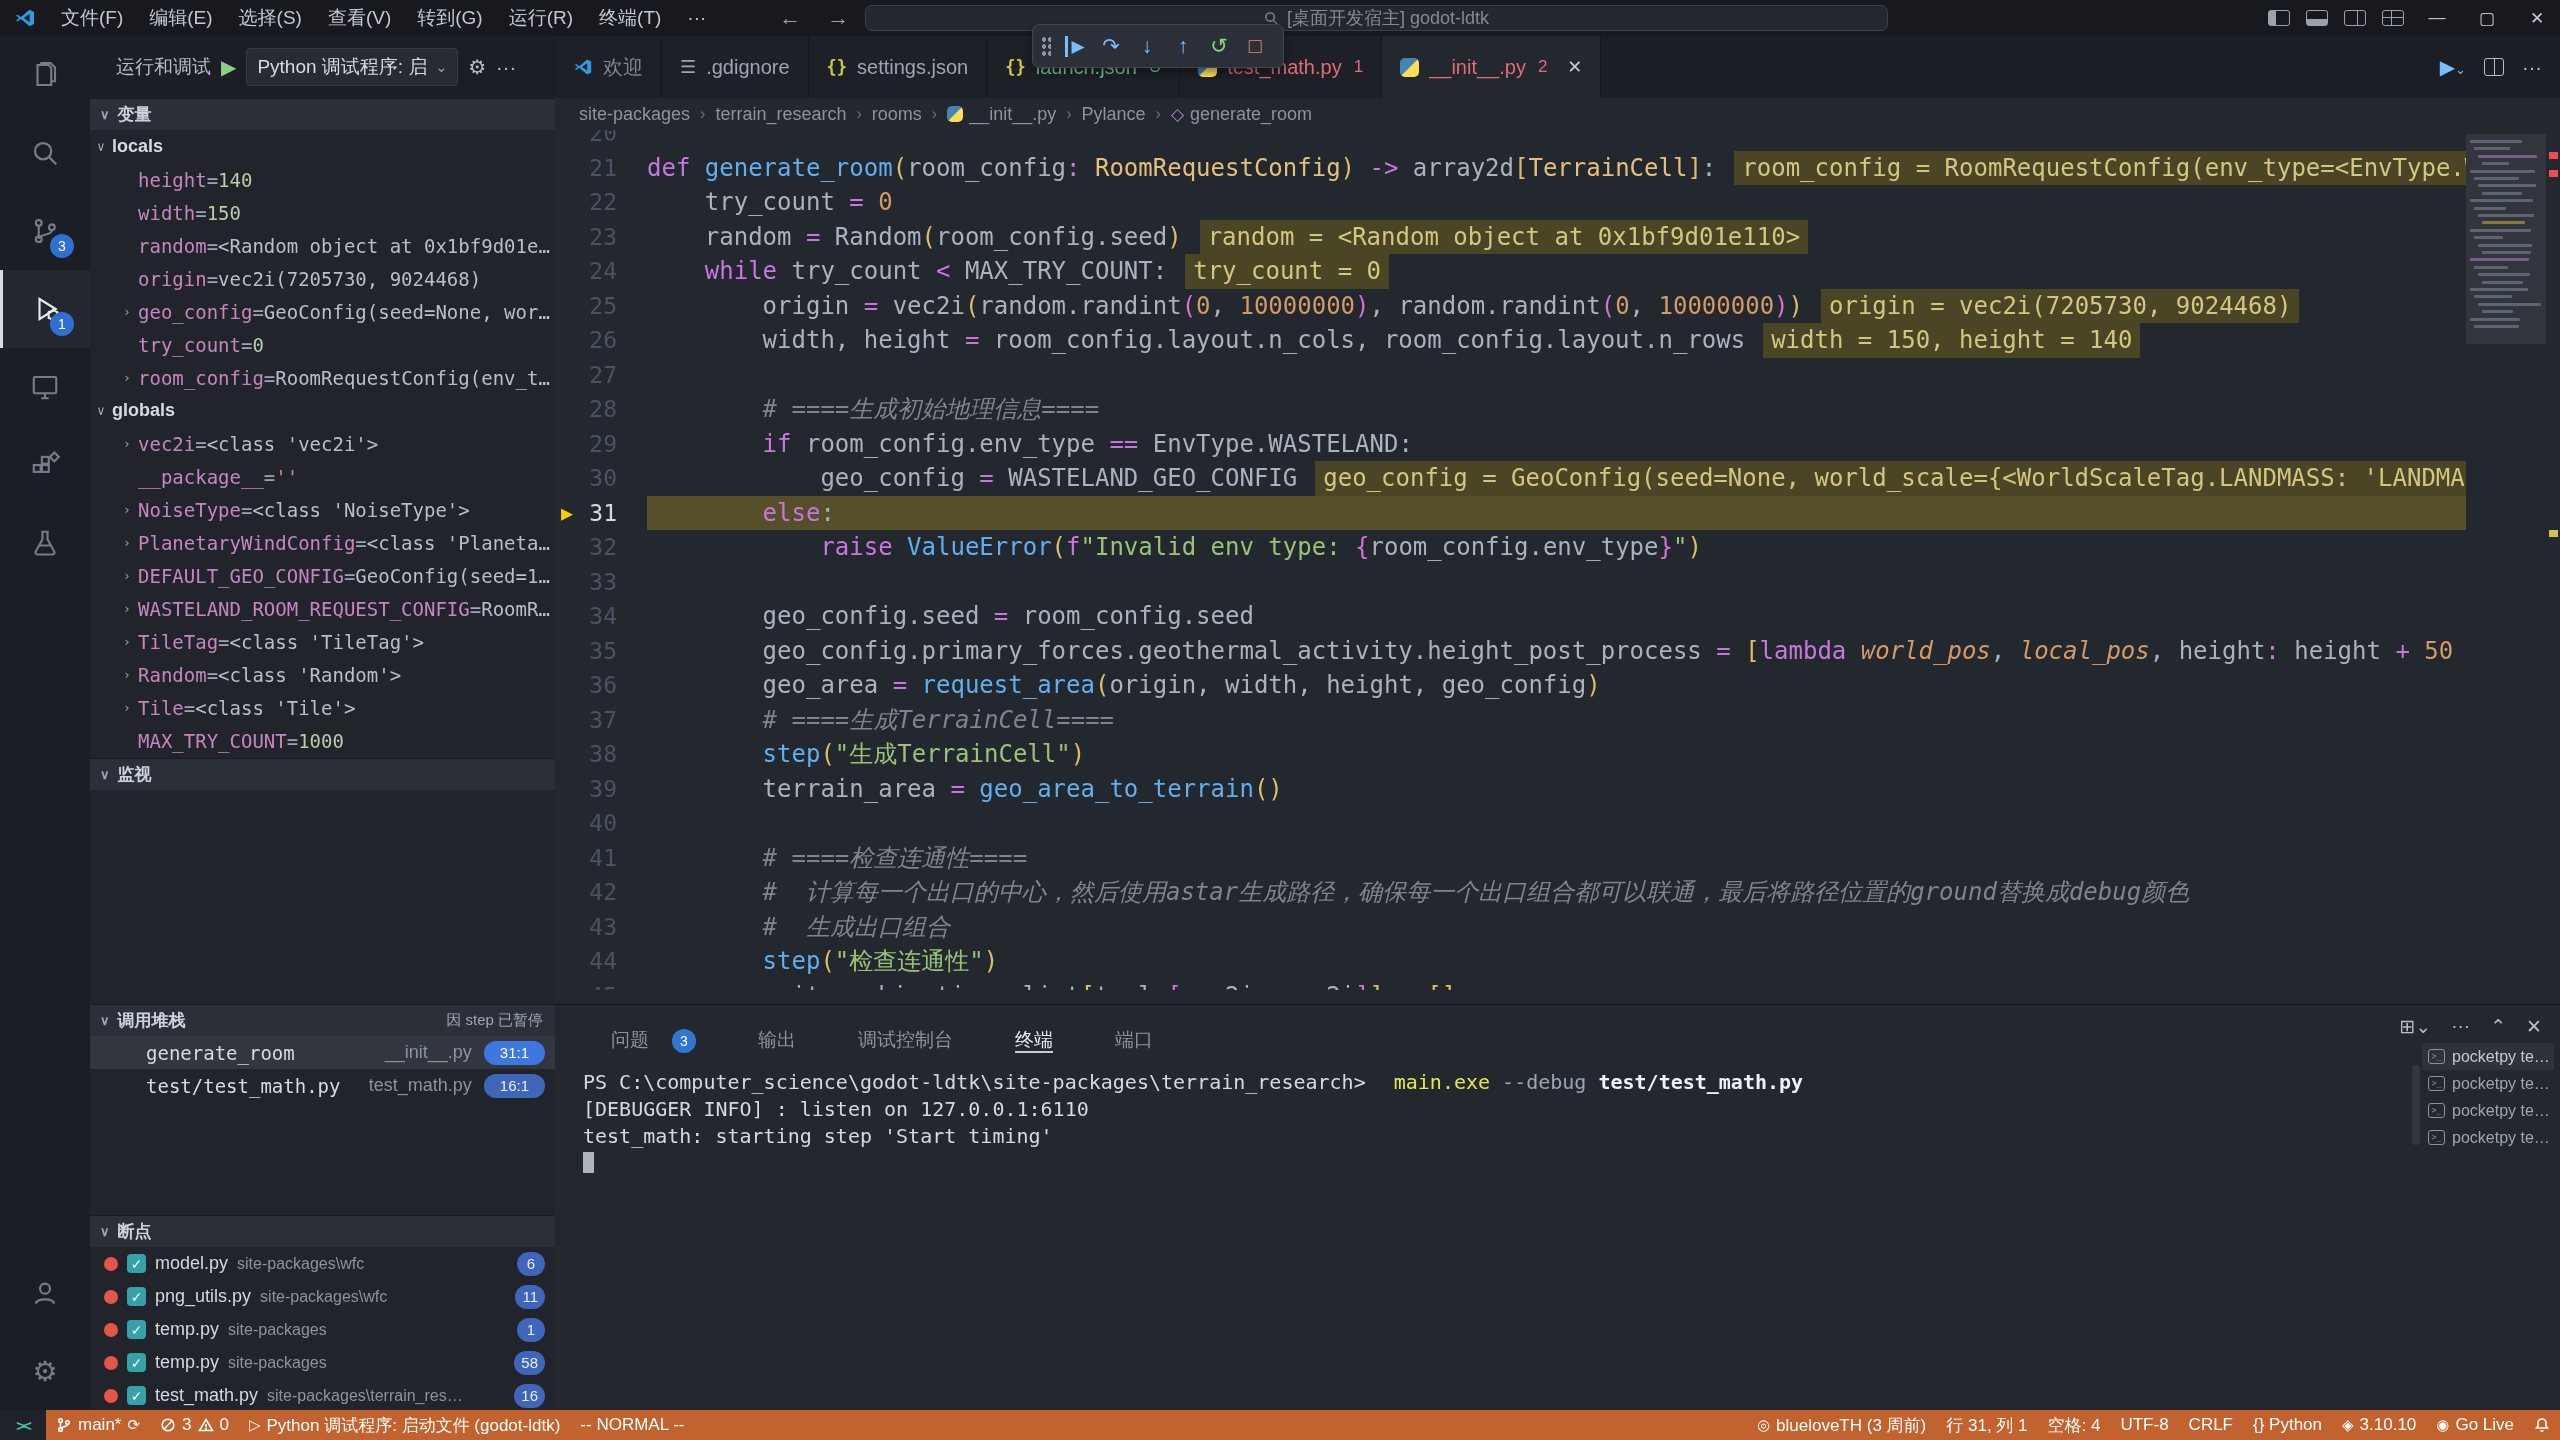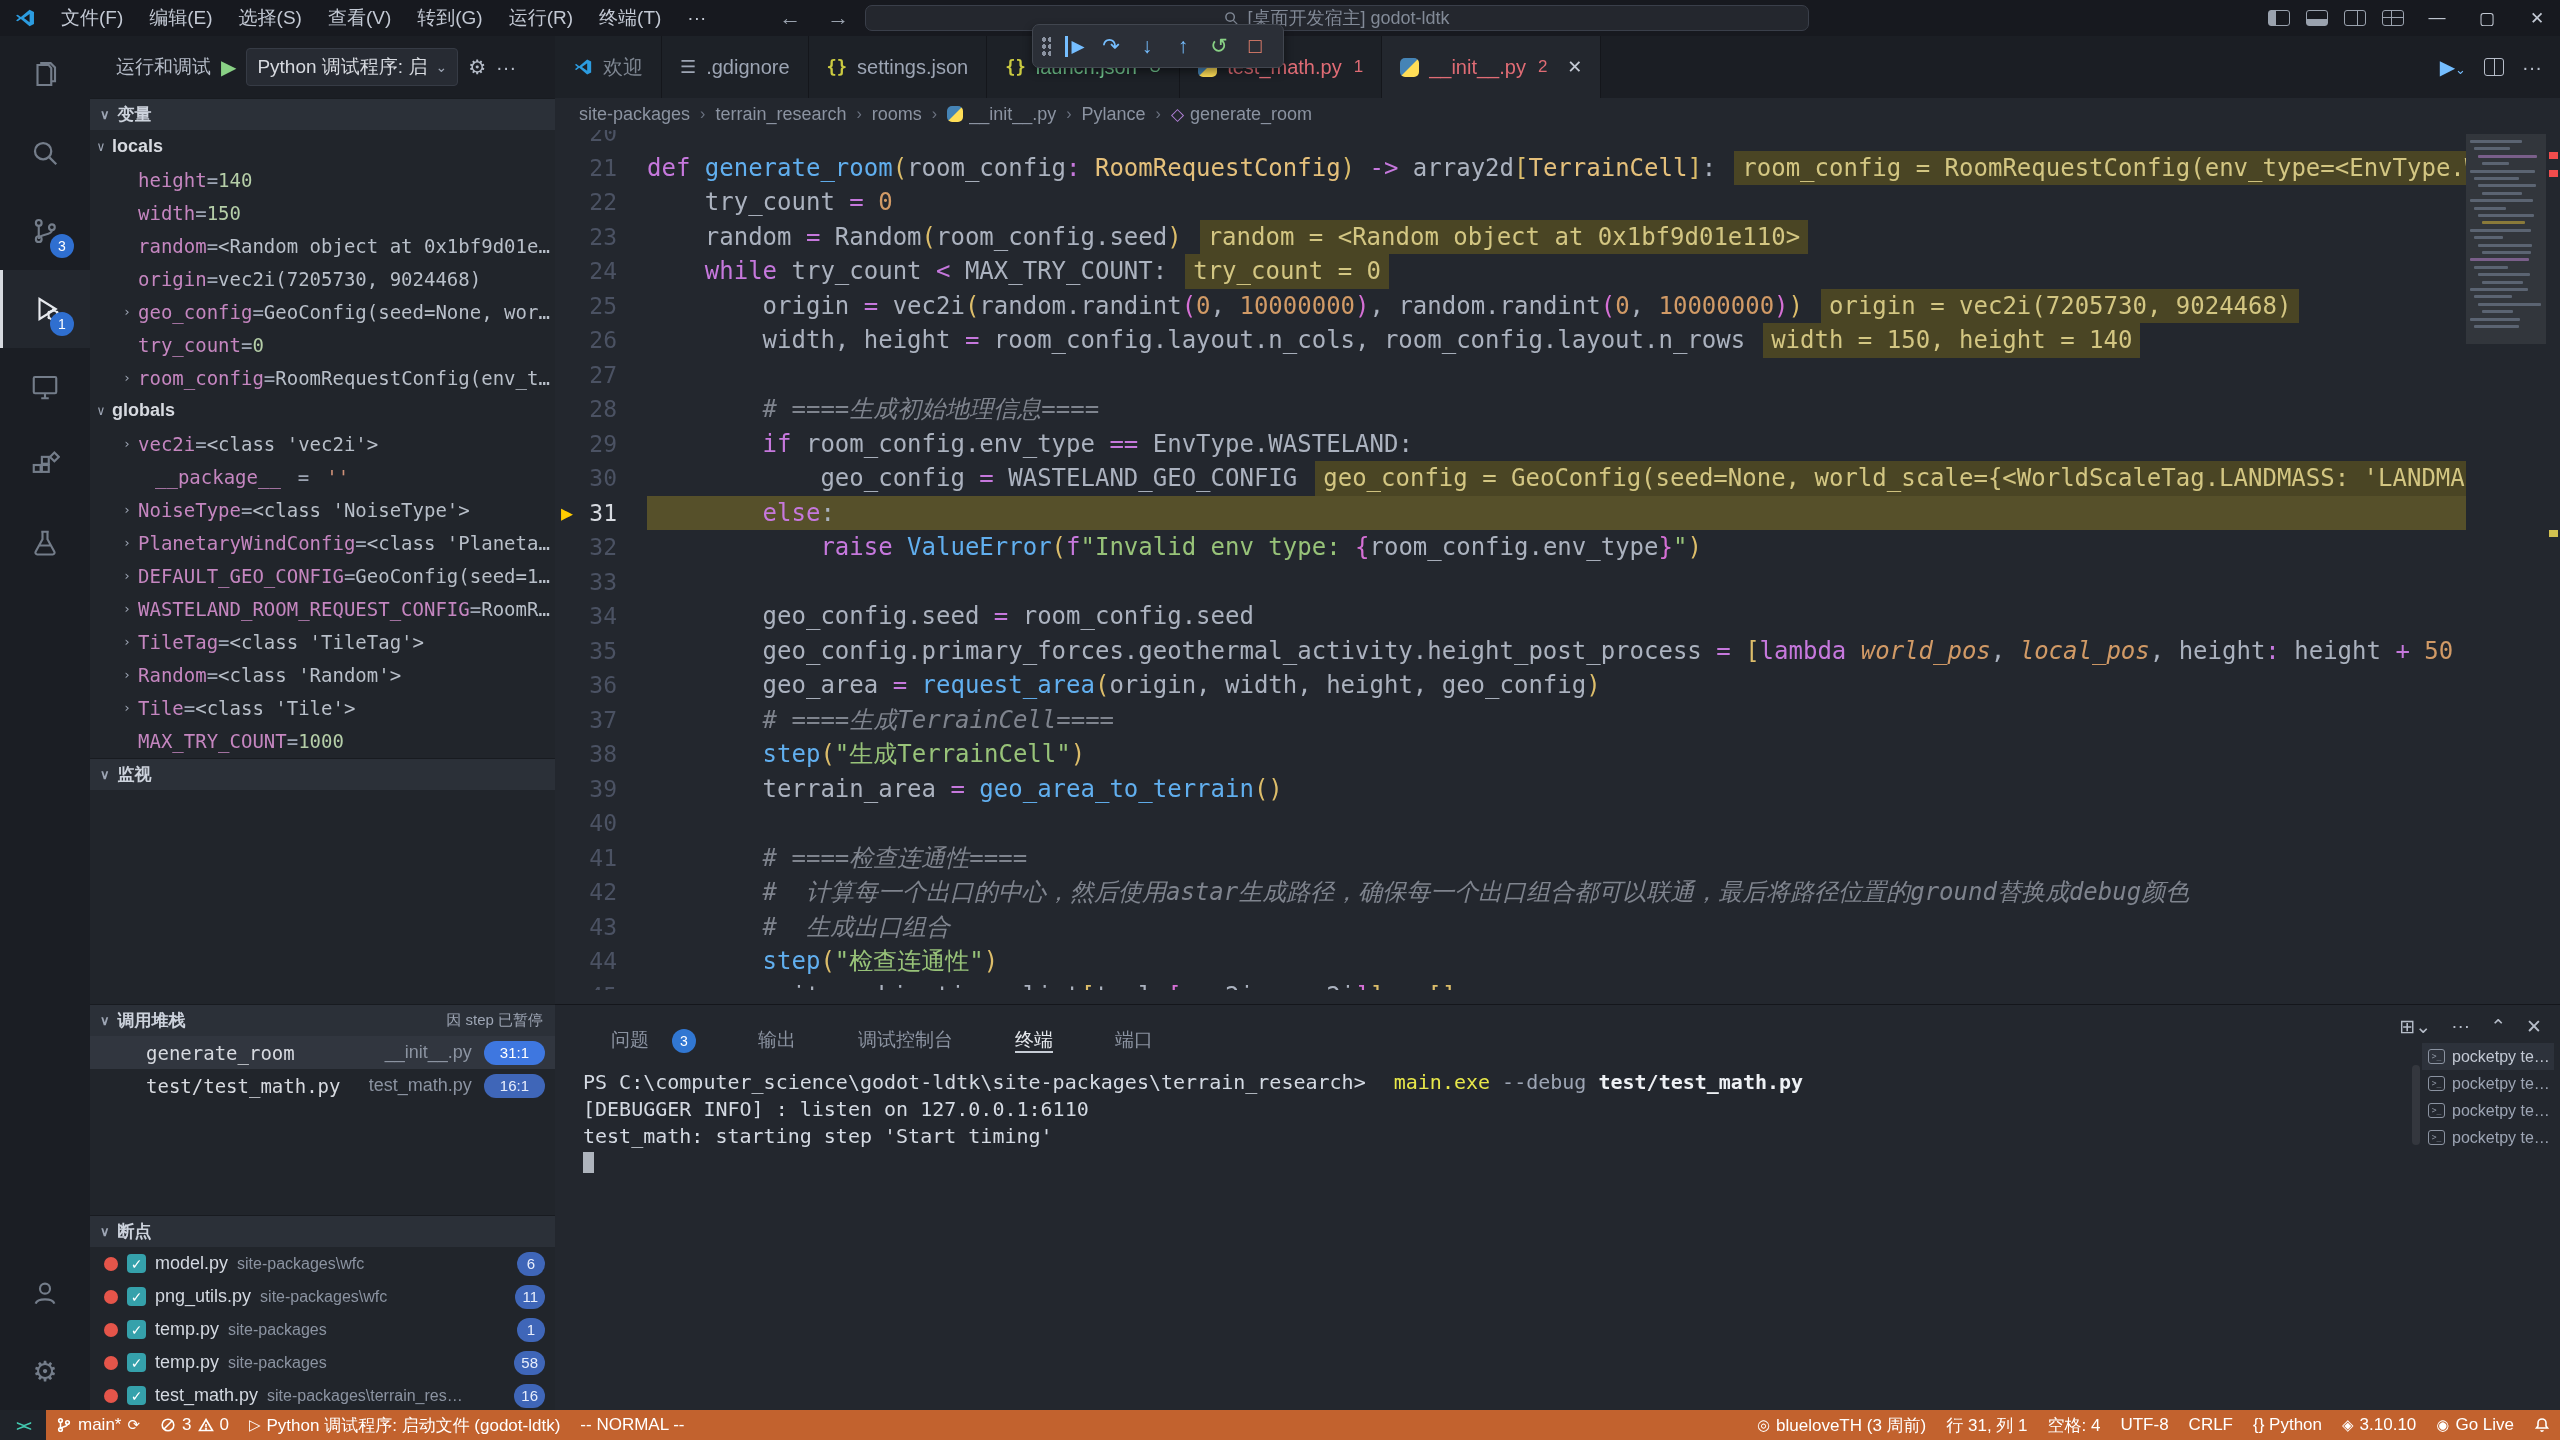--- a/index.html
+++ b/index.html
@@ -5,21 +5,21 @@
   * { margin:0; padding:0; box-sizing:border-box; }
   html,body { width:2560px; height:1440px; overflow:hidden; background:#23272e;
               font-family:"Liberation Sans",sans-serif; color:#abb2bf; }
 
   
   #titlebar { position:absolute; left:0; top:0; width:2560px; height:36px; background:#17191f;
               display:flex; align-items:center; font-size:19px; color:#c3c9d4; z-index:30; }
   #vslogo { width:22px; height:22px; margin:0 12px 0 14px; }
   .menu-item { padding:0 13px; height:36px; line-height:36px; cursor:default; }
   #nav-arrows { margin-left:60px; display:flex; gap:26px; color:#9aa2ae; font-size:22px; }
-  #command-center { position:absolute; left:865px; top:5px; width:944px; height:26px; background:#24272e;
+  #command-center { position:absolute; left:865px; top:5px; width:1023px; height:26px; background:#24272e;
                     border:1px solid #3a3f4a; border-radius:7px; display:flex; align-items:center;
                     justify-content:center; gap:8px; color:#828a97; font-size:18px; }
   #title-right { position:absolute; right:0; top:0; height:36px; display:flex; align-items:center; gap:4px; }
   .layout-ico { width:22px; height:16px; border:1.5px solid #9aa2ae; border-radius:3px; margin:0 6px; position:relative; }
   .layout-ico.l::before  { content:""; position:absolute; left:0; top:0; bottom:0; width:7px;  background:#9aa2ae; }
   .layout-ico.b::before  { content:""; position:absolute; left:0; right:0; bottom:0; height:6px; background:#9aa2ae; }
   .layout-ico.r::before  { content:""; position:absolute; right:0; top:0; bottom:0; width:7px; background:transparent; border-left:1.5px solid #9aa2ae; }
   .layout-ico.g::before  { content:""; position:absolute; left:40%; top:0; bottom:0; border-left:1.5px solid #9aa2ae; }
   .layout-ico.g::after   { content:""; position:absolute; left:0; right:0; top:45%; border-top:1.5px solid #9aa2ae; }
   .win-btn { width:46px; height:36px; display:flex; align-items:center; justify-content:center; font-size:17px; color:#c3c9d4; }
@@ -408,21 +408,21 @@
       <div class="tree-row">
         <span class="tree-chev">∨</span>
         <span class="grp-name">globals</span>
       </div>
       <div class="tree-row" style="padding-left: 26px;">
         <span class="tree-chev">›</span>
         <span class="var-name">vec2i</span>
         <span class="var-eq"> = </span>
         <span class="v-obj">&lt;class 'vec2i'&gt;</span>
       </div>
-      <div class="tree-row" style="padding-left: 26px; gap: 17px;">
+      <div class="tree-row" style="padding-left: 26px;">
         <span class="tree-chev"></span>
         <span class="var-name">__package__</span>
         <span class="var-eq"> = </span>
         <span class="v-str">''</span>
       </div>
       <div class="tree-row" style="padding-left: 26px;">
         <span class="tree-chev">›</span>
         <span class="var-name">NoiseType</span>
         <span class="var-eq"> = </span>
         <span class="v-obj">&lt;class 'NoiseType'&gt;</span>

